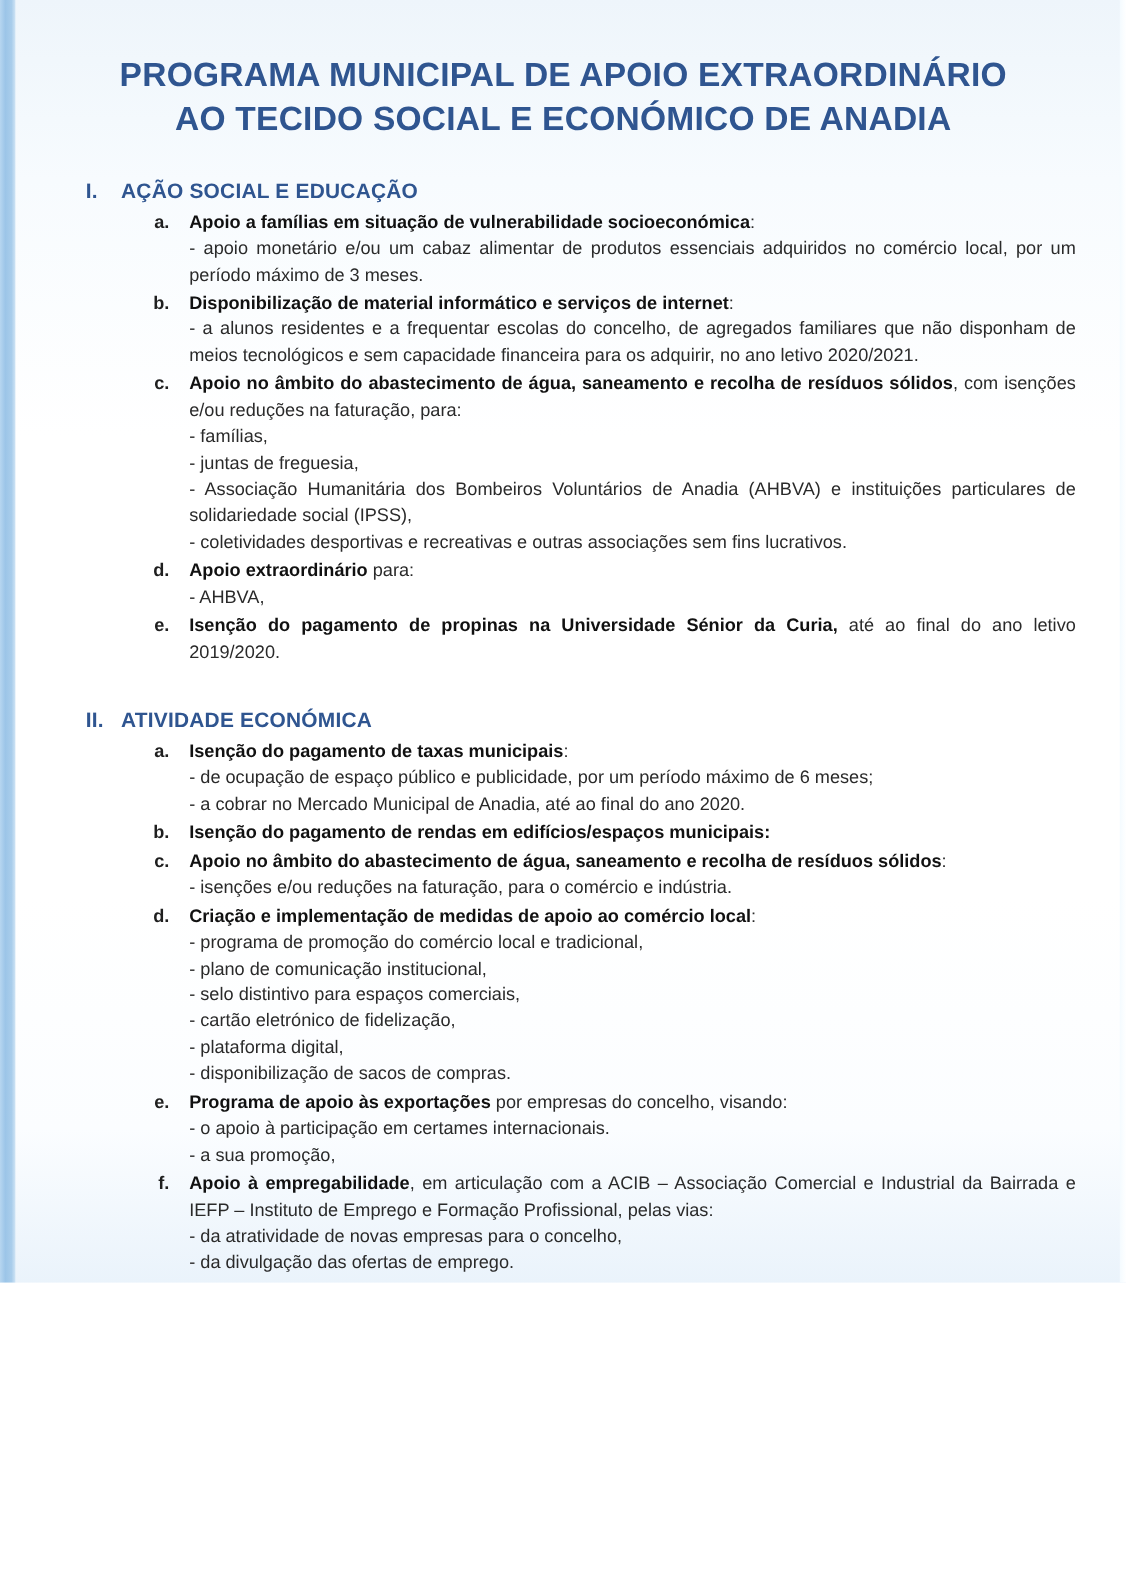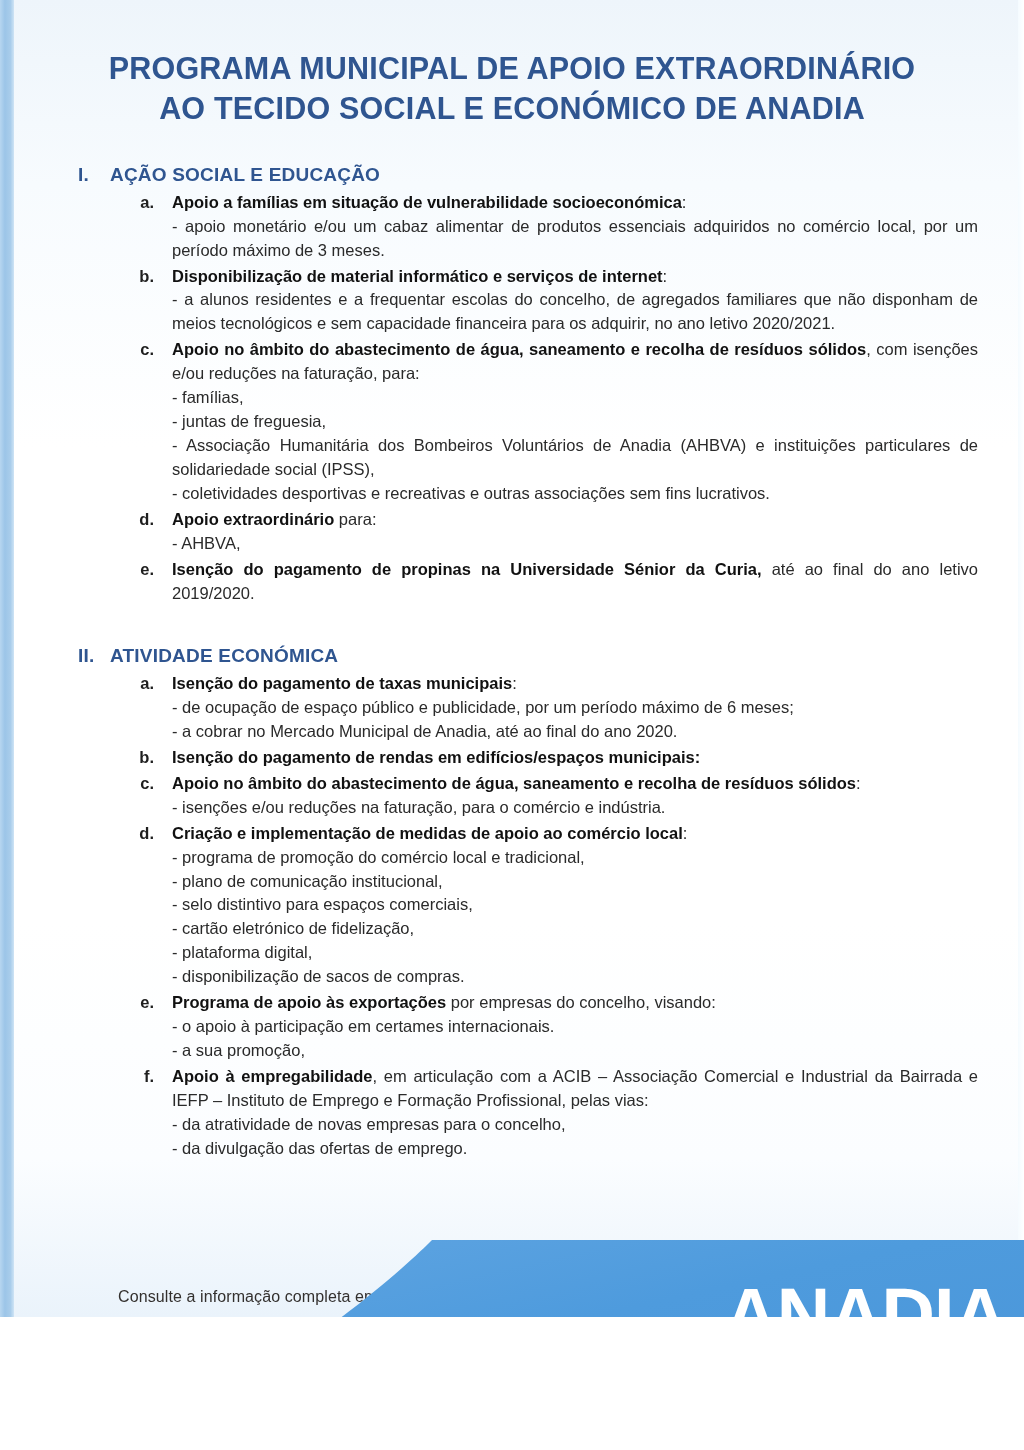--- a/index.html
+++ b/index.html
@@ -10,21 +10,21 @@
     width: 1024px;
     height: 1450px;
     font-family: "Liberation Sans", sans-serif;
     background: #ffffff;
     overflow: hidden;
   }
 
   .page {
     position: relative;
     width: 1024px;
-    height: 1317px;
+    height: 1166px;
     background:
       linear-gradient(180deg, #eef5fb 0%, #f7fbfe 14%, #ffffff 34%, #ffffff 70%, #fbfdff 88%, #eaf3fb 100%);
     overflow: hidden;
   }
 
   
   .edge-strip-left {
     position: absolute;
     left: 0; top: 0;
     width: 14px; height: 1450px;

